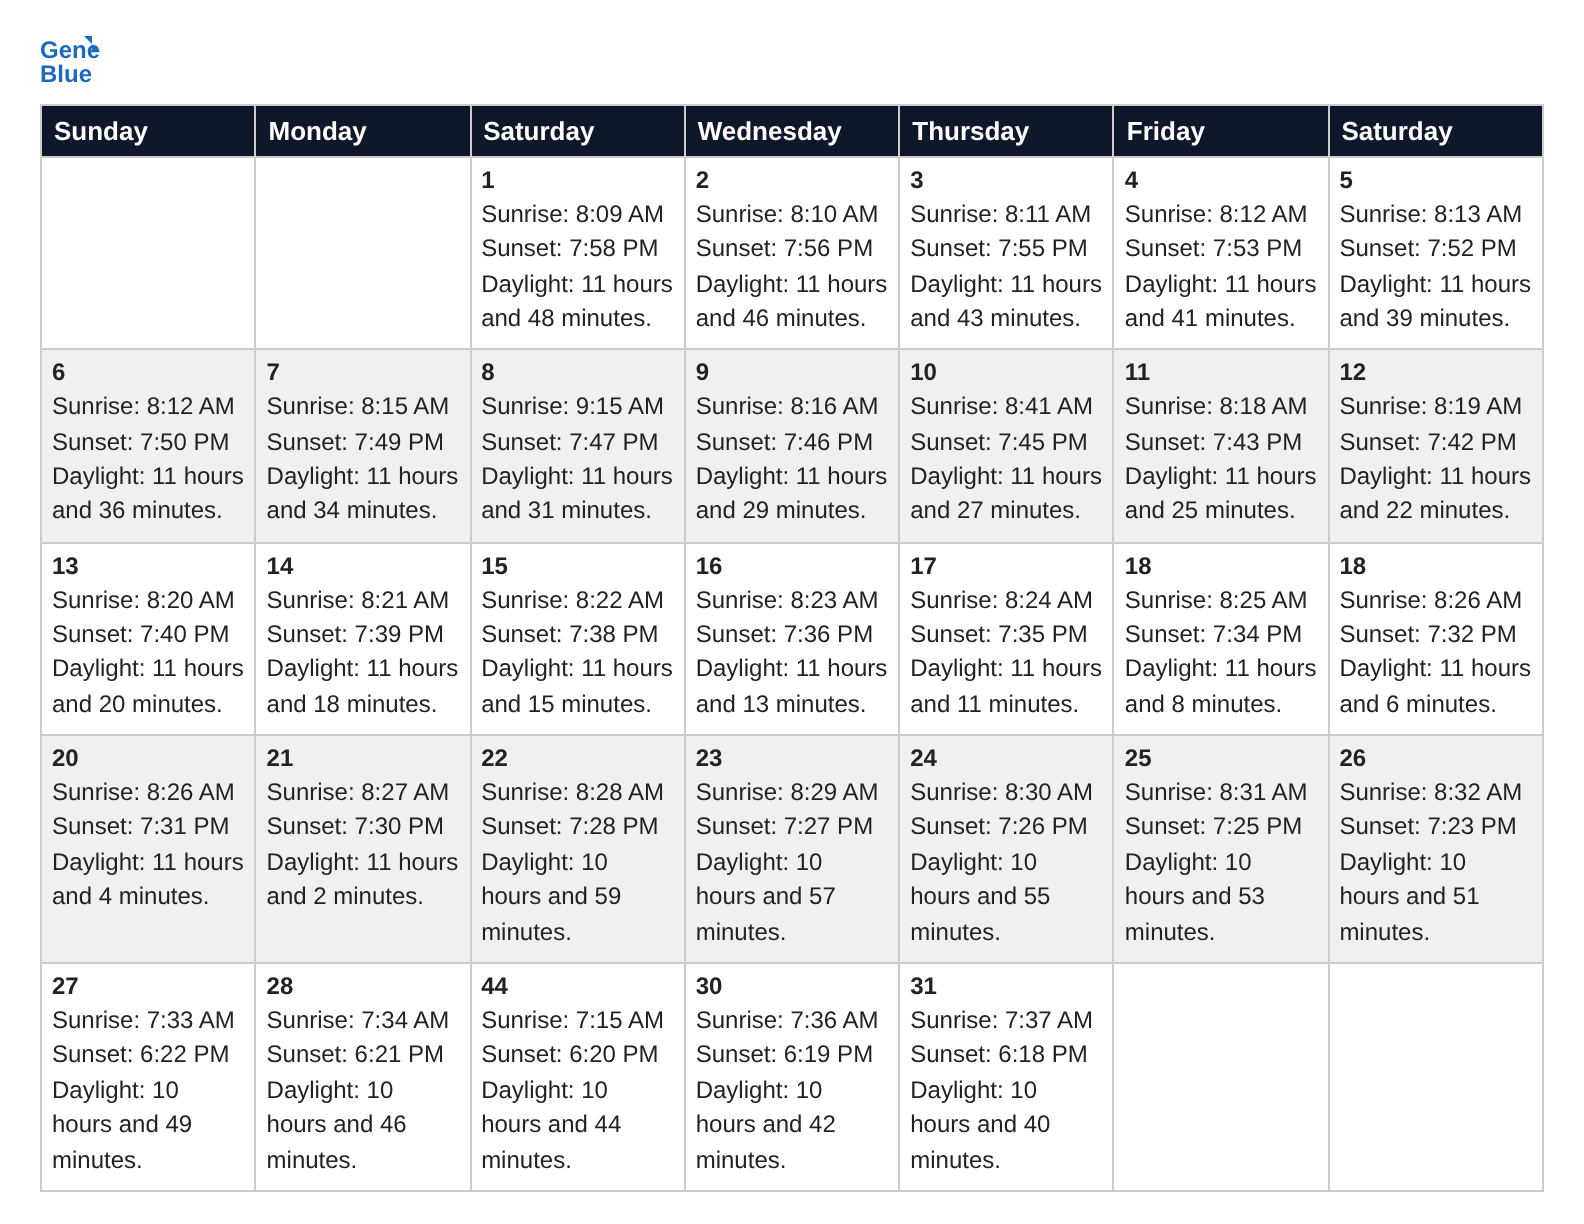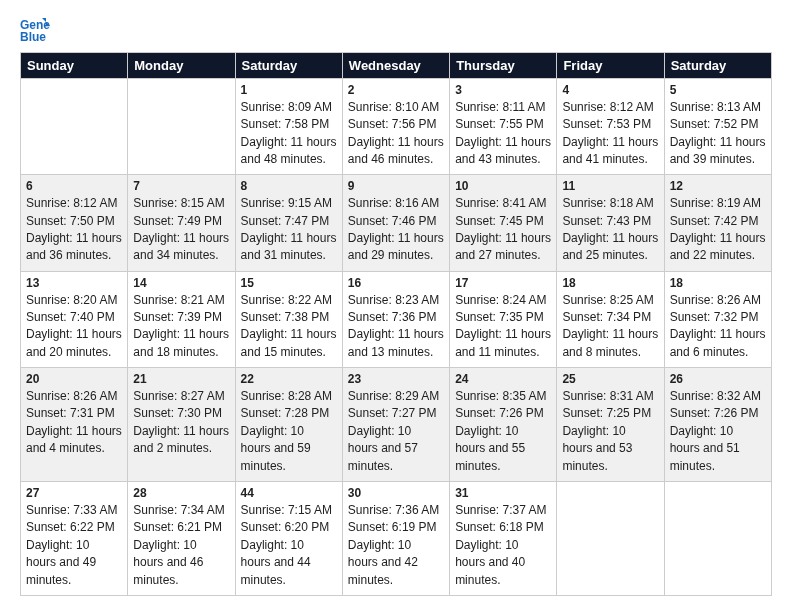--- a/index.html
+++ b/index.html
@@ -264,34 +264,34 @@
 Daylight: 10 hours and 59 minutes.</div>
           </td>
           <td>
             <span class="day-num">23</span>
             <div class="day-info">Sunrise: 8:29 AM
 Sunset: 7:27 PM
 Daylight: 10 hours and 57 minutes.</div>
           </td>
           <td>
             <span class="day-num">24</span>
-            <div class="day-info">Sunrise: 8:35 AM
+            <div class="day-info">Sunrise: 8:30 AM
 Sunset: 7:26 PM
 Daylight: 10 hours and 55 minutes.</div>
           </td>
           <td>
             <span class="day-num">25</span>
             <div class="day-info">Sunrise: 8:31 AM
 Sunset: 7:25 PM
 Daylight: 10 hours and 53 minutes.</div>
           </td>
           <td>
             <span class="day-num">26</span>
             <div class="day-info">Sunrise: 8:32 AM
-Sunset: 7:26 PM
+Sunset: 7:23 PM
 Daylight: 10 hours and 51 minutes.</div>
           </td>
         </tr>
         <tr>
           <td>
             <span class="day-num">27</span>
             <div class="day-info">Sunrise: 7:33 AM
 Sunset: 6:22 PM
 Daylight: 10 hours and 49 minutes.</div>
           </td>

